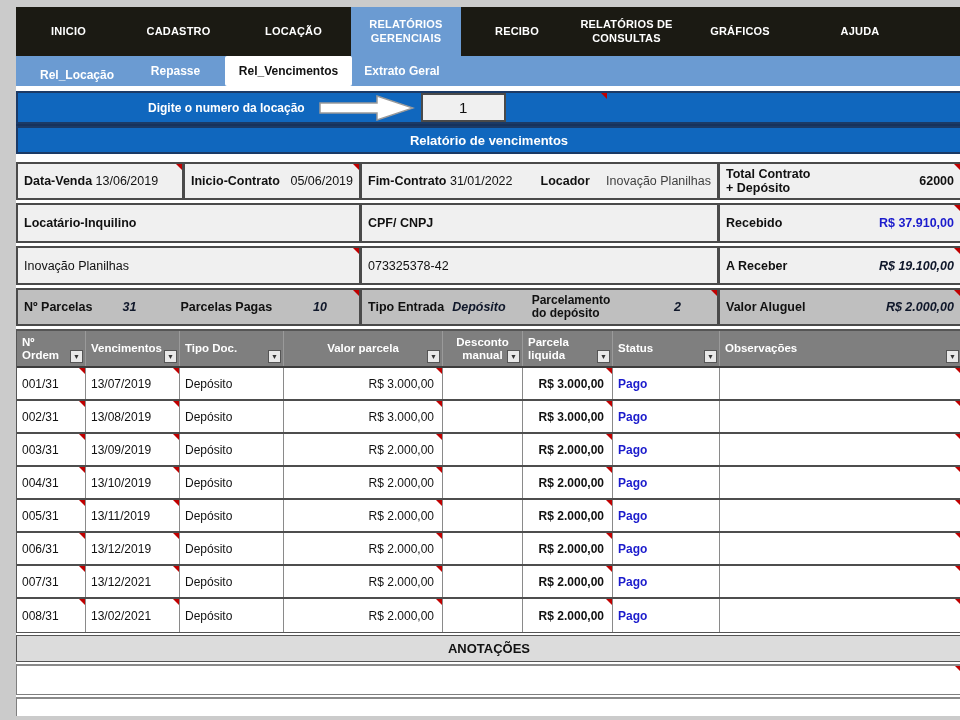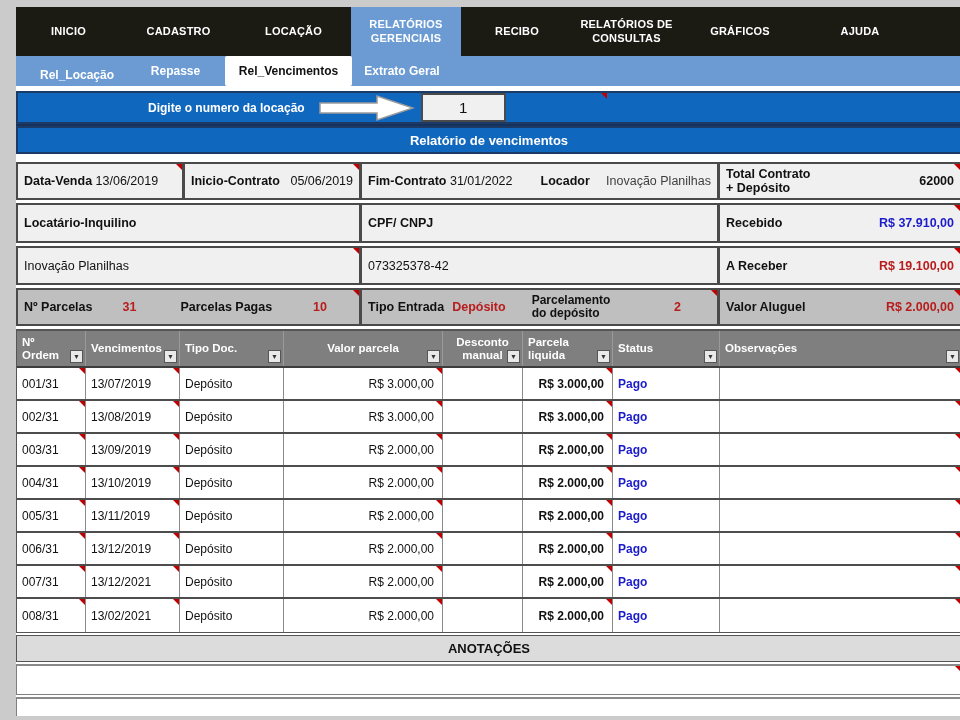--- a/index.html
+++ b/index.html
@@ -38,21 +38,21 @@
   .frow { display:grid; margin-bottom:3px; }
   .frow1 { grid-template-columns:167px 177px 358px 1fr; height:38px; }
   .frow2 { grid-template-columns:344px 358px 1fr; height:40px; }
   .frow3 { grid-template-columns:344px 358px 1fr; height:39px; }
   .frow4 { grid-template-columns:344px 358px 1fr; height:38px; }
   .fcell { background:#f0f0f0; border:2px solid #4a4a4a; border-right-width:1px; display:flex; align-items:center;
            padding:0 6px; font-size:12.5px; color:#111; position:relative; overflow:hidden; }
   .fcell:last-child { border-right-width:2px; }
   .frow4 .fcell { background:#bfbfbf; }
   .lbl { font-weight:bold; }
-  .red { color:#b91c1c; font-weight:bold; }
+  .red { color:#0f172a; font-weight:bold;font-style:italic; }
   .bluev { color:#1b1bcc; font-weight:bold; }
   .rightv { margin-left:auto; }
   .kv-right { justify-content:space-between; }
   .twoline { line-height:1.15; font-size:12.5px; }
   .small2 { line-height:1.1; font-size:12px; }
 
   
   .tri { position:absolute; top:0; right:0; width:0; height:0;
          border-top:6px solid #c00000; border-left:6px solid transparent; }
 

